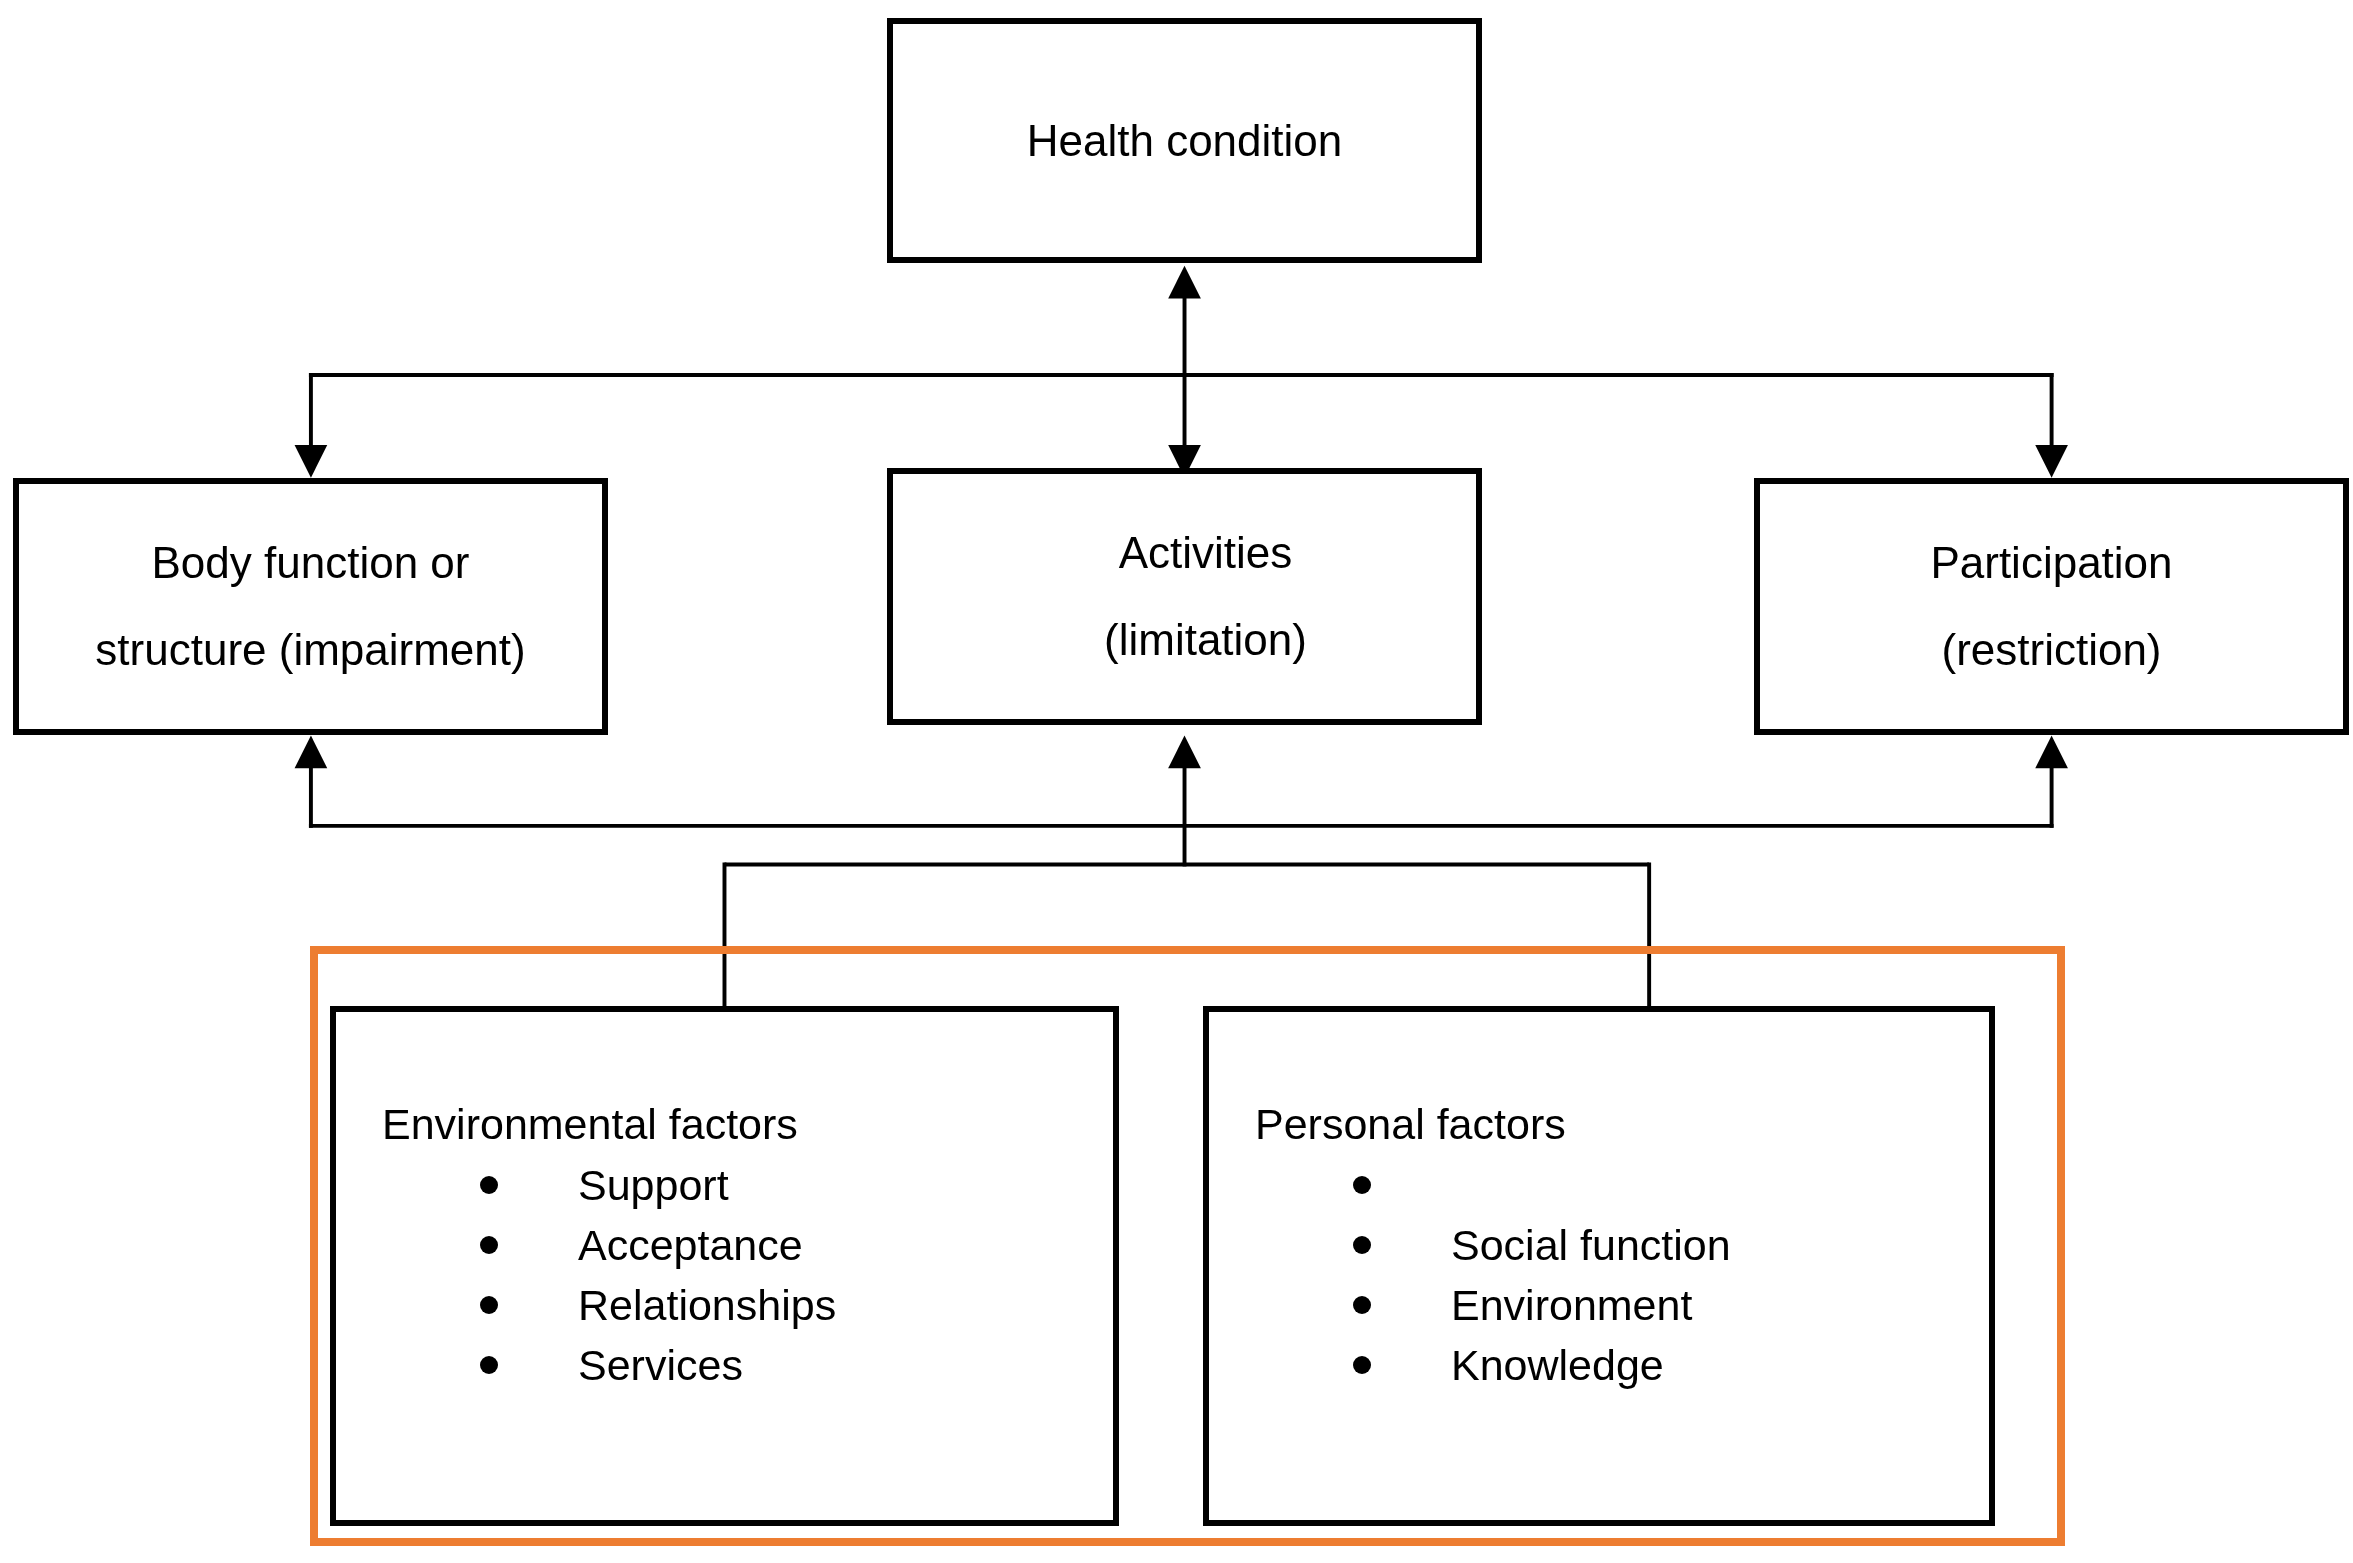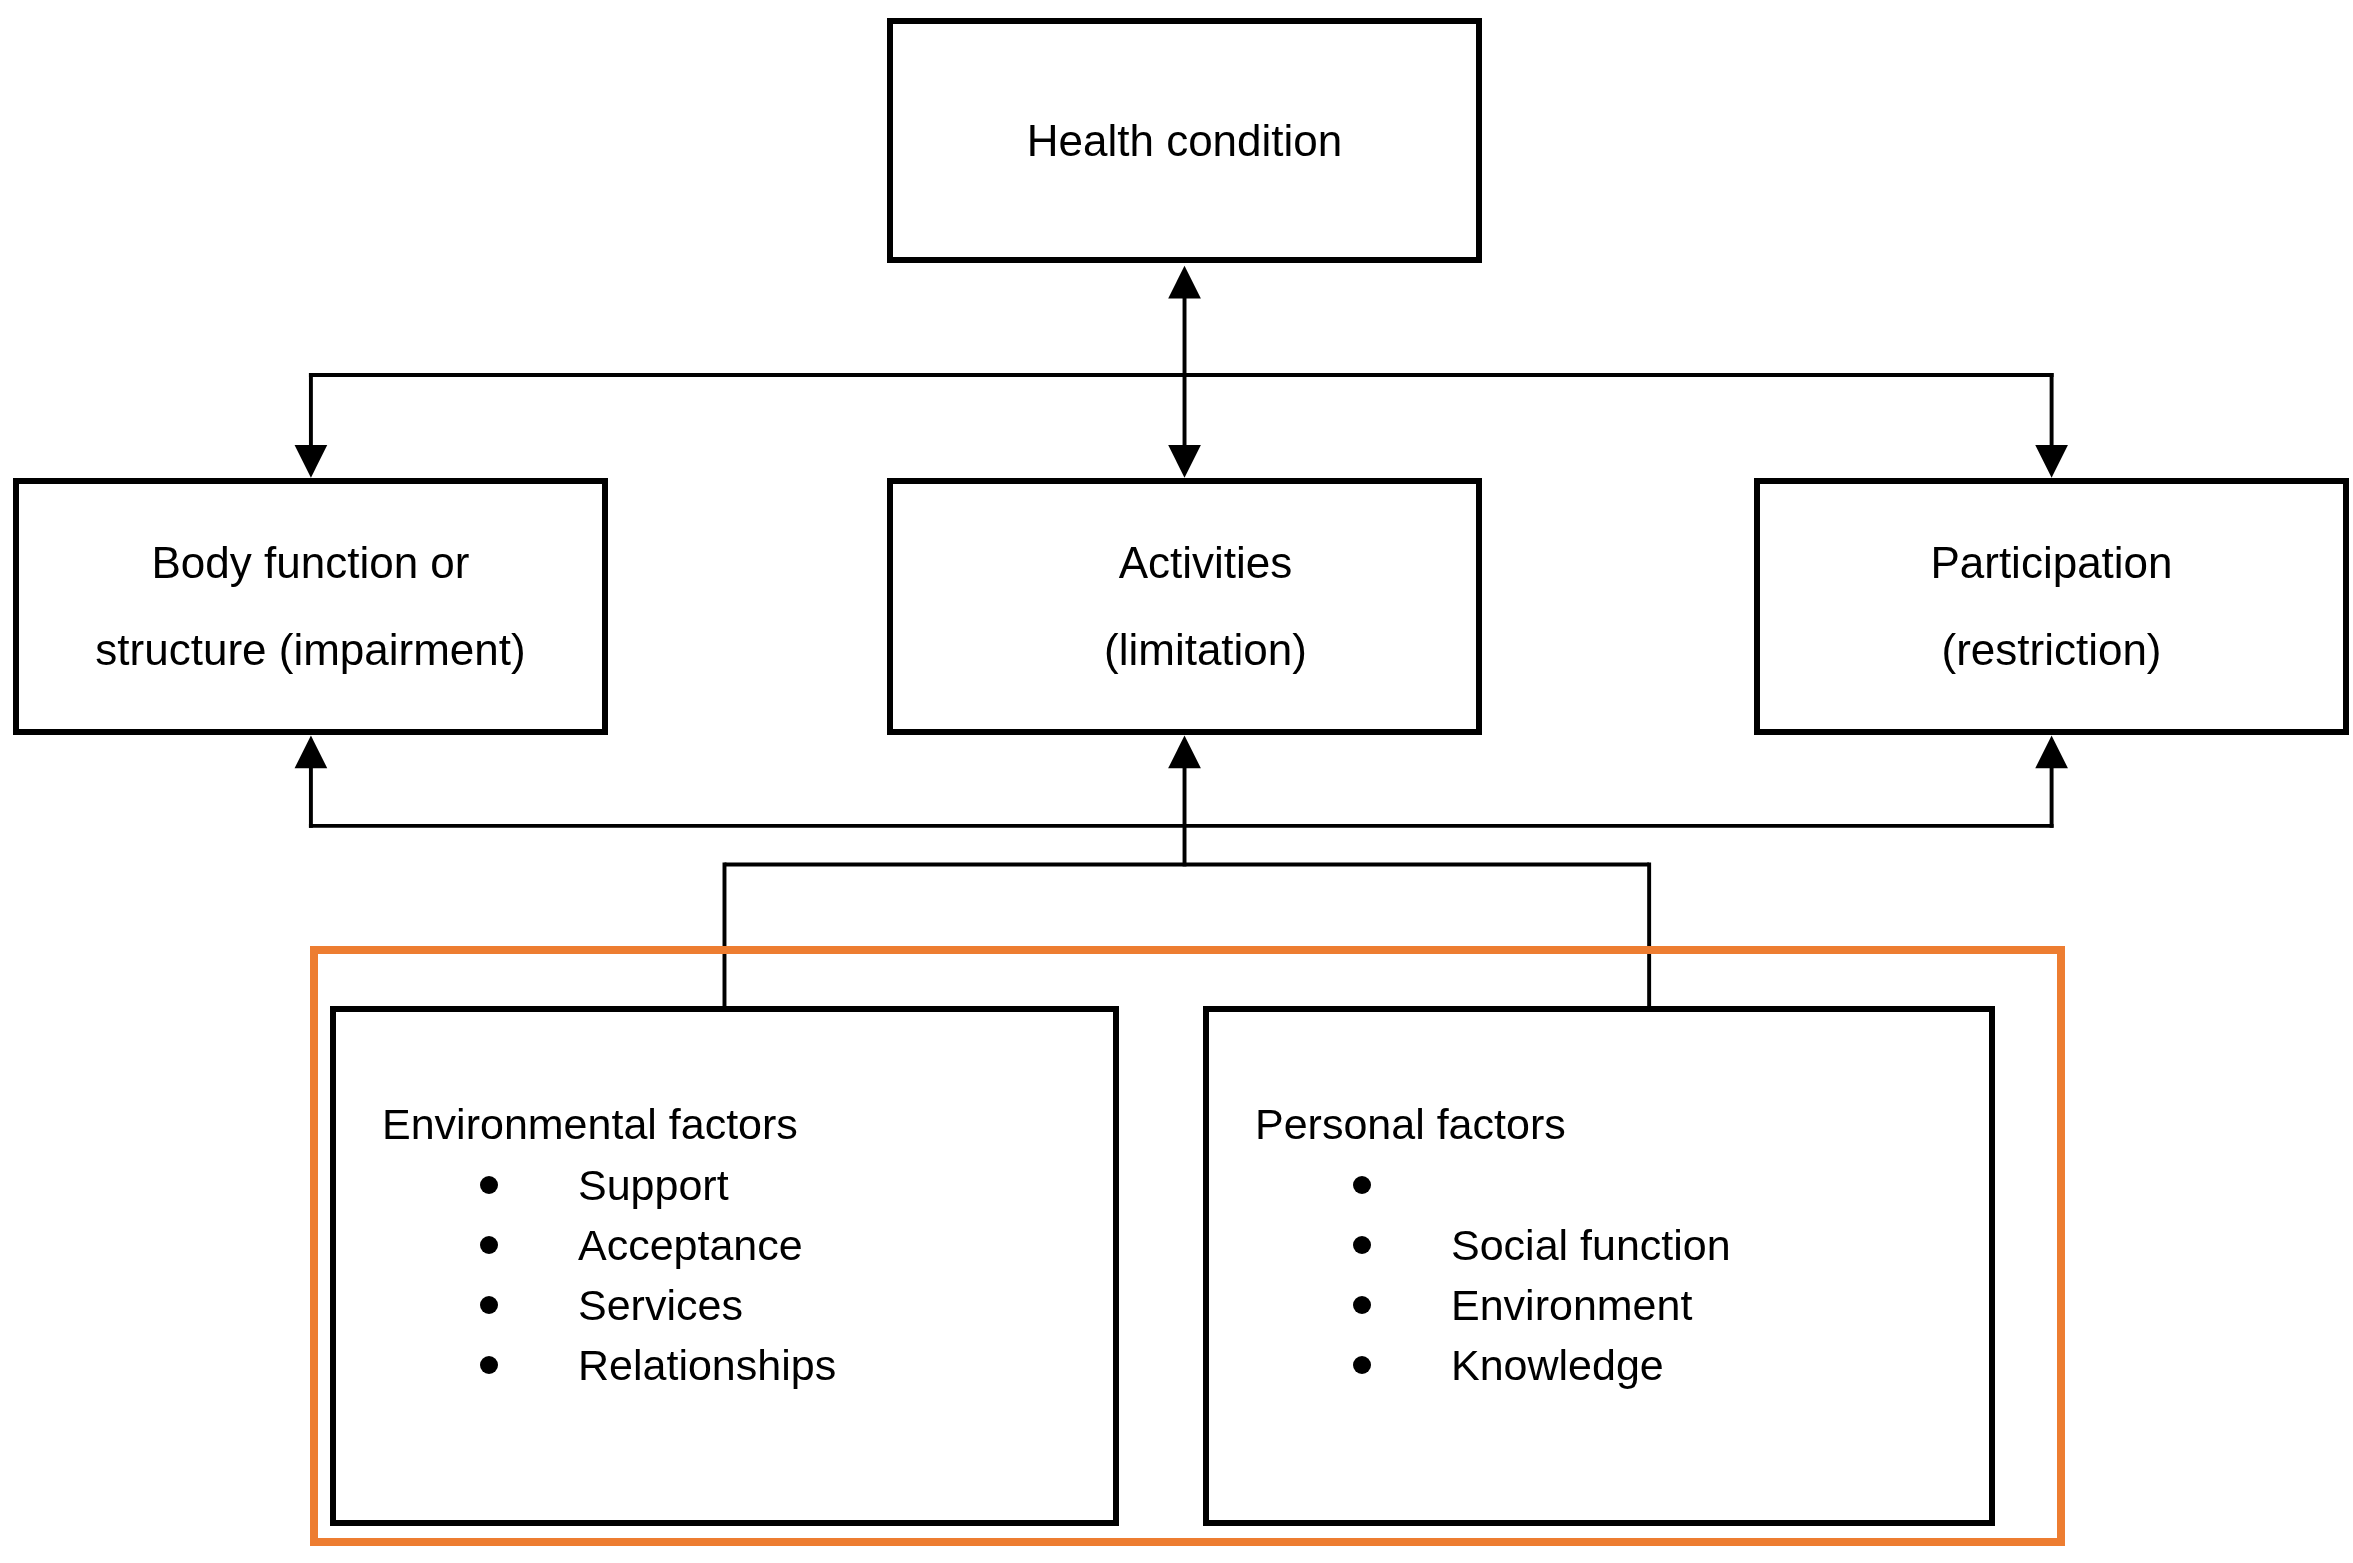--- a/index.html
+++ b/index.html
@@ -29,21 +29,21 @@
     border:6.5px solid var(--line);
     display:flex;flex-direction:column;
     align-items:center;justify-content:center;
     text-align:center;
     font-size:44px;line-height:60px;
     gap:27px;
   }
   .node span{display:block;white-space:nowrap;}
   #box-health{left:887px;top:18.3px;width:595px;height:245px;}
   #box-body{left:13px;top:478px;width:595px;height:257px;}
-  #box-activities{left:887px;top:478px;width:595px;height:257px;padding-left:42px;}
+  #box-activities{left:887px;top:468px;width:595px;height:257px;padding-left:42px;}
   #box-participation{left:1754px;top:478px;width:595px;height:257px;}
   .orange-frame{
     position:absolute;
     left:310px;top:946px;width:1755px;height:600px;
     box-sizing:border-box;
     border:8.5px solid var(--accent);
     background:transparent;
   }
   .factor-box{
     position:absolute;top:1006px;height:520px;
@@ -129,25 +129,25 @@
       <li class="factor-item">
         <span class="bullet-dot"></span>
         <span class="factor-item-label">Support</span>
       </li>
       <li class="factor-item">
         <span class="bullet-dot"></span>
         <span class="factor-item-label">Acceptance</span>
       </li>
       <li class="factor-item">
         <span class="bullet-dot"></span>
-        <span class="factor-item-label">Services</span>
+        <span class="factor-item-label">Relationships</span>
       </li>
       <li class="factor-item">
         <span class="bullet-dot"></span>
-        <span class="factor-item-label">Relationships</span>
+        <span class="factor-item-label">Services</span>
       </li>
     </ul>
   </div>
 
   <div class="factor-box" id="box-personal">
     <div class="factor-title">Personal factors</div>
     <ul class="factor-list">
       <li class="factor-item">
         <span class="bullet-dot"></span>
       </li>

